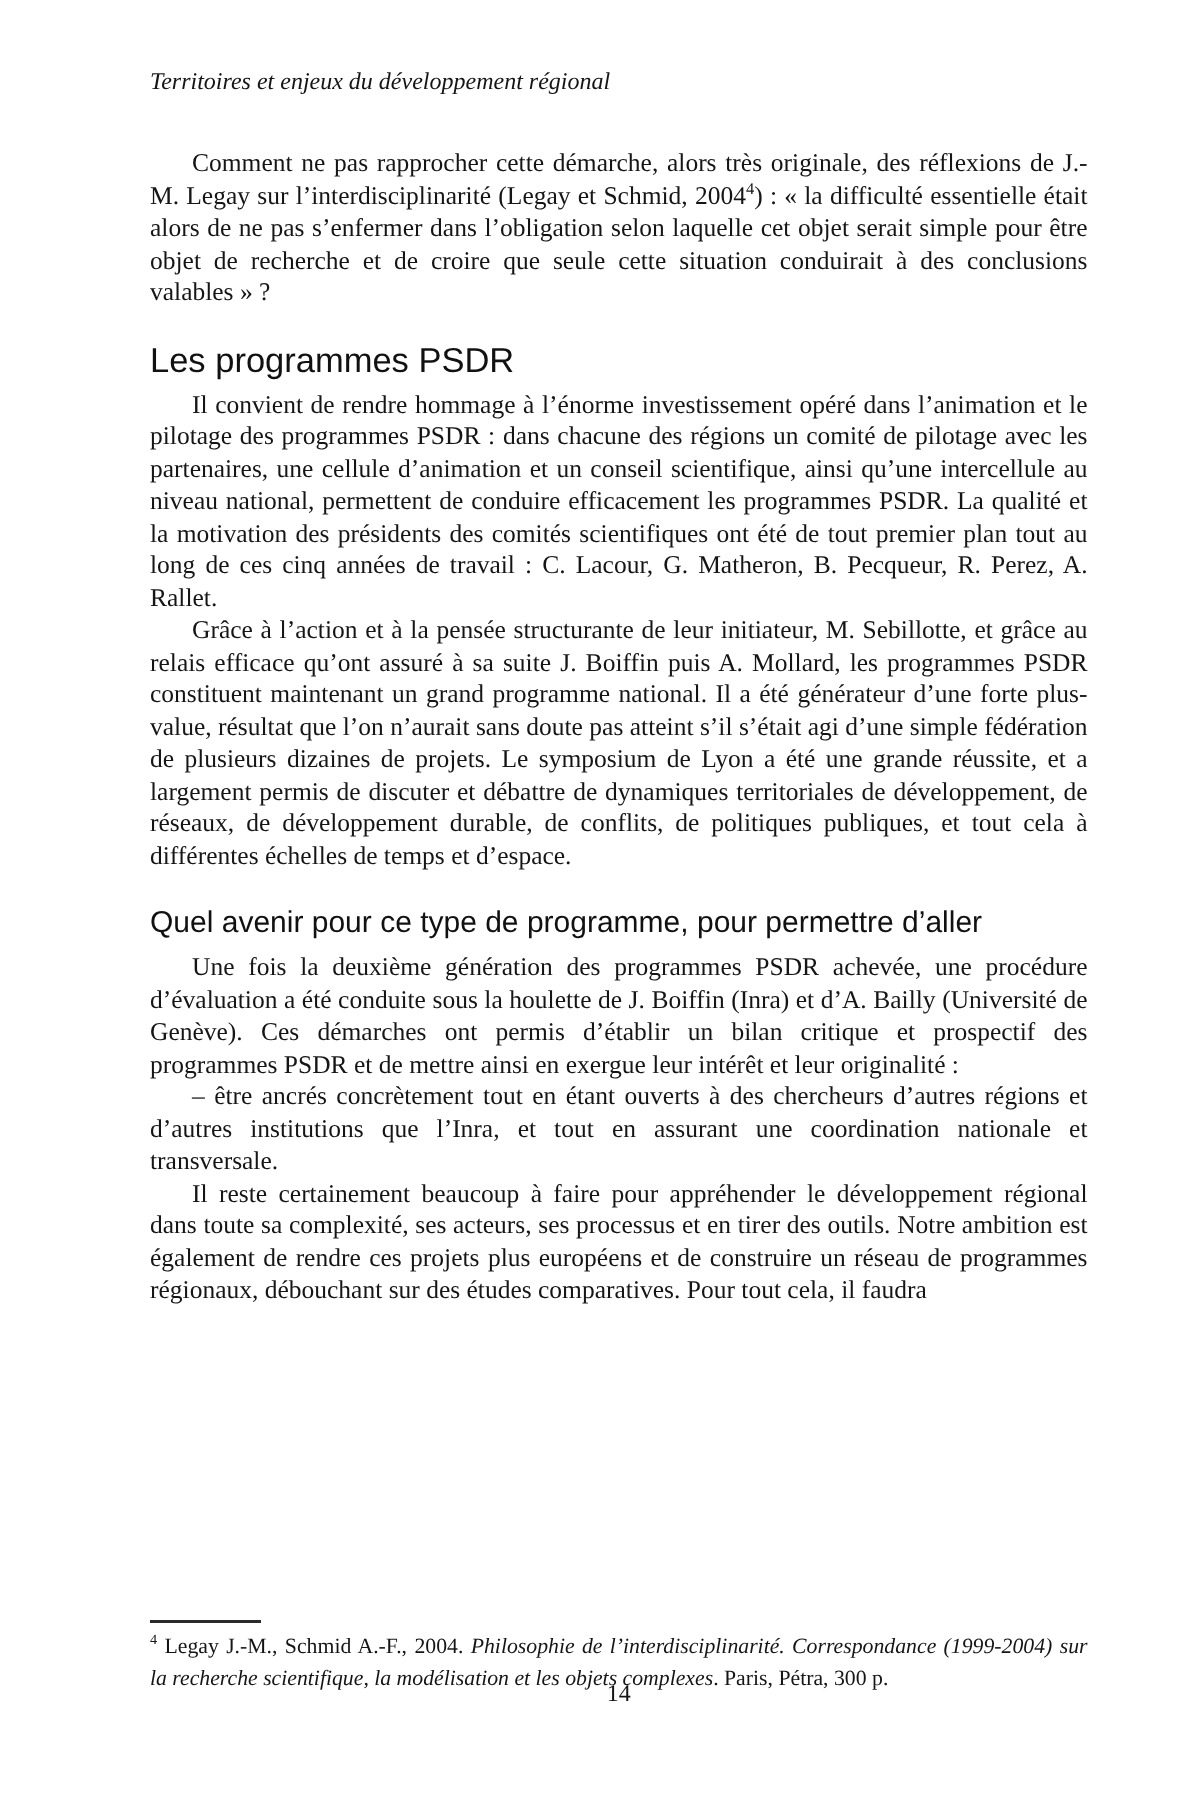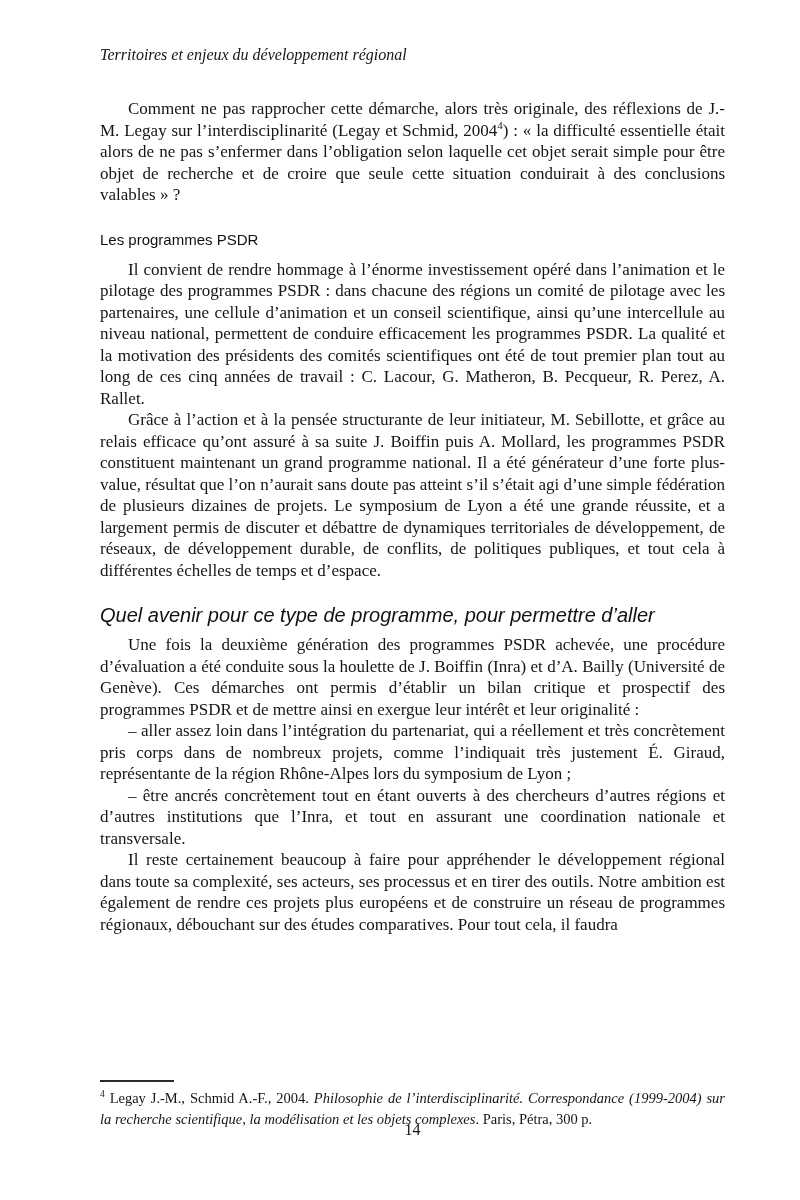--- a/index.html
+++ b/index.html
@@ -28,27 +28,27 @@
     font-size: 17px;
     line-height: 21.5px;
     text-align: justify;
     text-indent: 28px;
     hyphens: auto;
     -webkit-hyphens: auto;
   }
   .section-heading {
     font-family: "Liberation Sans", "DejaVu Sans", sans-serif;
     font-weight: 400;
-    font-size: 15px;
+    font-size: 23px;
     line-height: 26px;
     margin: 21px 0 6px 0;
     color: #111;
   }
   .section-heading .heading-line { display: block; }
-  .section-heading.two-line { font-size: 20px; max-width: 600px; font-style: italic; }
+  .section-heading.two-line { font-size: 20px; max-width: 600px; }
   sup.note-mark {
     font-size: 11px;
     line-height: 0;
     vertical-align: super;
   }
   .footnote-block {
     position: absolute;
     left: 100px;
     top: 1080px;
     width: 625px;
@@ -90,21 +90,20 @@
   <p class="body-para">Il convient de rendre hommage à l’énorme investissement opéré dans l’animation et le pilotage des programmes PSDR&nbsp;: dans chacune des régions un comité de pilotage avec les partenaires, une cellule d’animation et un conseil scientifique, ainsi qu’une intercellule au niveau national, permettent de conduire efficacement les programmes PSDR. La qualité et la motivation des présidents des comités scientifiques ont été de tout premier plan tout au long de ces cinq années de travail&nbsp;: C. Lacour, G. Matheron, B. Pecqueur, R. Perez, A. Rallet.</p>
 
   <p class="body-para">Grâce à l’action et à la pensée structurante de leur initiateur, M. Sebillotte, et grâce au relais efficace qu’ont assuré à sa suite J. Boiffin puis A. Mollard, les programmes PSDR constituent maintenant un grand programme national. Il a été générateur d’une forte plus-value, résultat que l’on n’aurait sans doute pas atteint s’il s’était agi d’une simple fédération de plusieurs dizaines de projets. Le symposium de Lyon a été une grande réussite, et a largement permis de discuter et débattre de dynamiques territoriales de développement, de réseaux, de développement durable, de conflits, de politiques publiques, et tout cela à différentes échelles de temps et d’espace.</p>
 
   <h2 class="section-heading two-line">
       <span class="heading-line">Quel avenir pour ce type de programme, pour permettre d’aller</span>
     </h2>
 
   <p class="body-para">Une fois la deuxième génération des programmes PSDR achevée, une procédure d’évaluation a été conduite sous la houlette de J. Boiffin (Inra) et d’A. Bailly (Université de Genève). Ces démarches ont permis d’établir un bilan critique et prospectif des programmes PSDR et de mettre ainsi en exergue leur intérêt et leur originalité&nbsp;:</p>
 
-  <p class="body-para">– aller assez loin dans l’intégration du partenariat, qui a réellement et très concrètement pris corps dans de nombreux projets, comme l’indiquait très justement É. Giraud, représentante de la région Rhône-Alpes lors du symposium de Lyon&nbsp;;</p>
 
 
   <p class="body-para">– être ancrés concrètement tout en étant ouverts à des chercheurs d’autres régions et d’autres institutions que l’Inra, et tout en assurant une coordination nationale et transversale.</p>
 
 
   <p class="body-para">Il reste certainement beaucoup à faire pour appréhender le développement régional dans toute sa complexité, ses acteurs, ses processus et en tirer des outils. Notre ambition est également de rendre ces projets plus européens et de construire un réseau de programmes régionaux, débouchant sur des études comparatives. Pour tout cela, il faudra</p>
 
   <div class="footnote-block">
     <hr class="footnote-rule">
     <p class="footnote-text"><sup class="note-mark">4</sup><span> Legay J.-M., Schmid A.-F., 2004. </span><span class="italic">Philosophie de l’interdisciplinarité. Correspondance (1999-2004) sur la recherche scientifique, la modélisation et les objets complexes</span><span>. Paris, Pétra, 300 p.</span></p>

